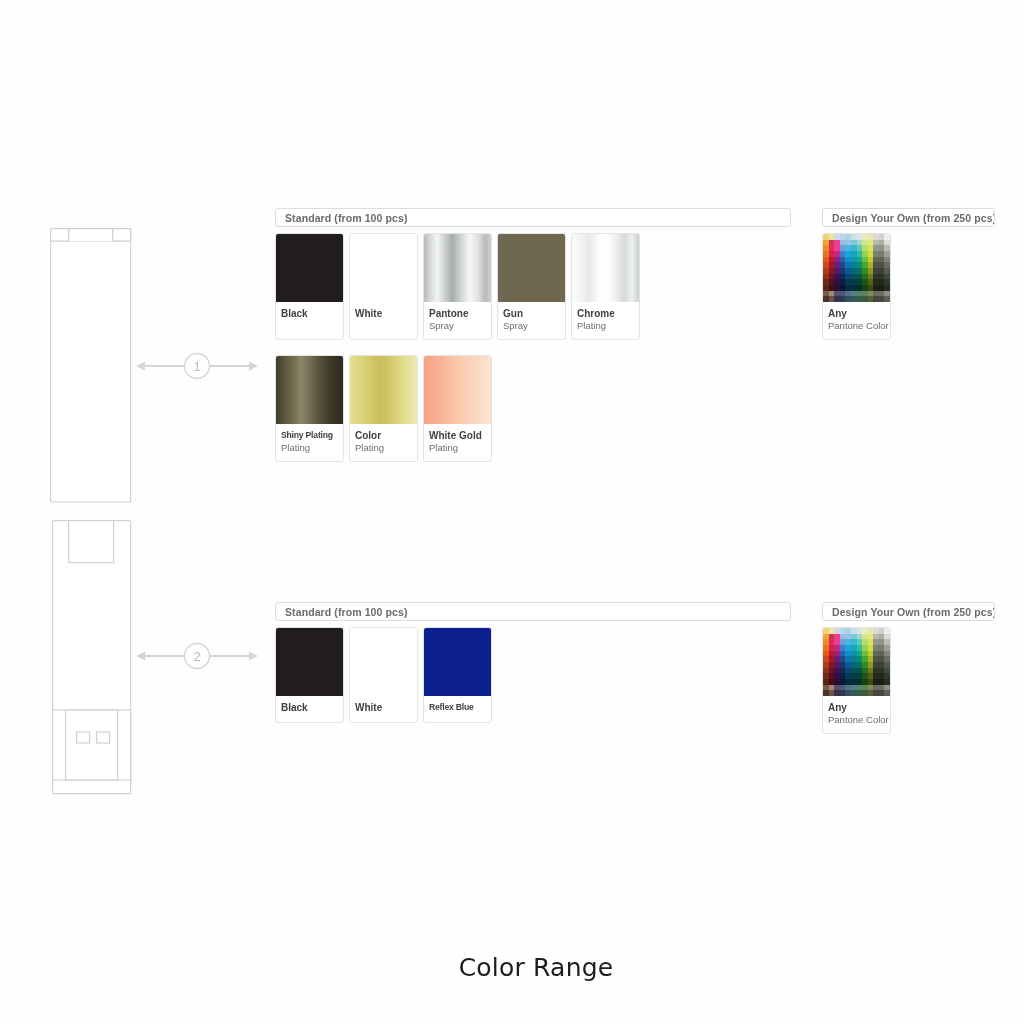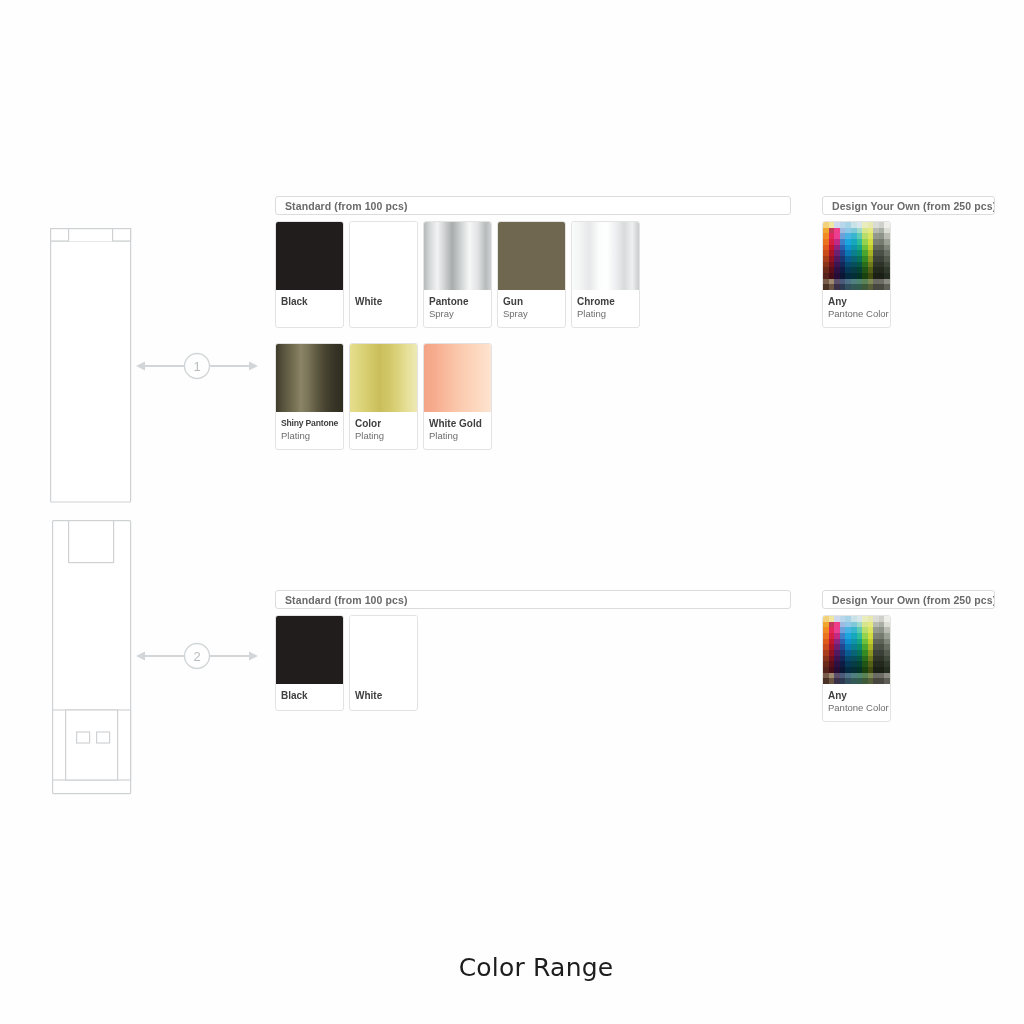--- a/index.html
+++ b/index.html
@@ -34,20 +34,21 @@
   .callout {
     position: absolute;
     display: flex;
     align-items: center;
   }
   .callout svg { display: block; }
 
   
   .group {
     position: absolute;
+    margin-top: 12px;
   }
   .group-header {
     border: 1px solid #dcdcdc;
     border-radius: 3px;
     background: #ffffff;
     height: 19px;
     line-height: 19px;
     padding: 0 0 0 9px;
     font-size: 10.5px;
     font-weight: bold;
@@ -225,21 +226,21 @@
 
     </div>
   </div>
 
   <div class="group" style="left:275px; top:337px; width:516px;">
     <div class="swatch-row">
 
       <div class="swatch-card">
         <span class="swatch-chip" style="background:linear-gradient(90deg,#3f3c2c 0%,#56523c 10%,#706a4e 24%,#8b8566 37%,#7a7458 48%,#5f5a42 60%,#4a4633 72%,#3a3728 84%,#2e2c20 100%);"></span>
         <div class="swatch-meta">
-          <div class="swatch-name tight">Shiny Pantone</div>
+          <div class="swatch-name tight">Shiny Plating</div>
           <div class="swatch-sub">Plating</div>
         </div>
       </div>
 
       <div class="swatch-card">
         <span class="swatch-chip" style="background:linear-gradient(90deg,#e6de8c 0%,#ded67e 14%,#d4c96a 30%,#cabd5b 44%,#d2c768 58%,#dcd47d 72%,#e6e09a 86%,#eee9b4 100%);"></span>
         <div class="swatch-meta">
           <div class="swatch-name">Color</div>
           <div class="swatch-sub">Plating</div>
         </div>
@@ -427,20 +428,27 @@
       </div>
 
       <div class="swatch-card">
         <span class="swatch-chip" style="background:#ffffff;"></span>
         <div class="swatch-meta">
           <div class="swatch-name">White</div>
           <div class="swatch-sub"></div>
         </div>
       </div>
 
+      <div class="swatch-card">
+        <span class="swatch-chip" style="background:#0b1f8f;"></span>
+        <div class="swatch-meta">
+          <div class="swatch-name tight">Reflex Blue</div>
+          <div class="swatch-sub"></div>
+        </div>
+      </div>
 
 
     </div>
   </div>
 
   <div class="group" style="left:822px; top:590px; width:173px;">
     <div class="group-header">Design Your Own (from 250 pcs)</div>
     <div class="swatch-row">
       <div class="swatch-card">
         <span class="pantone-chip">

